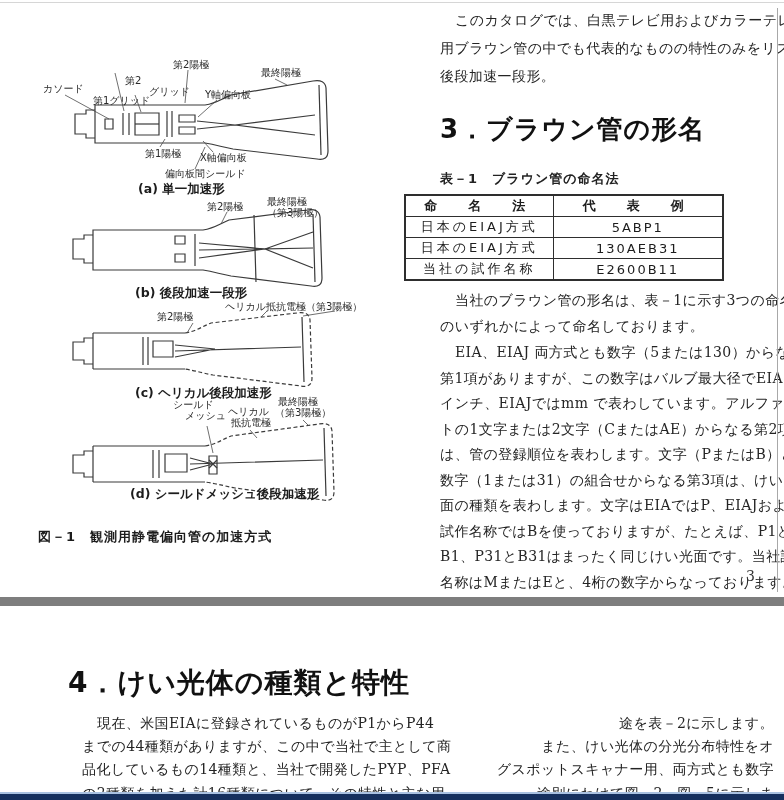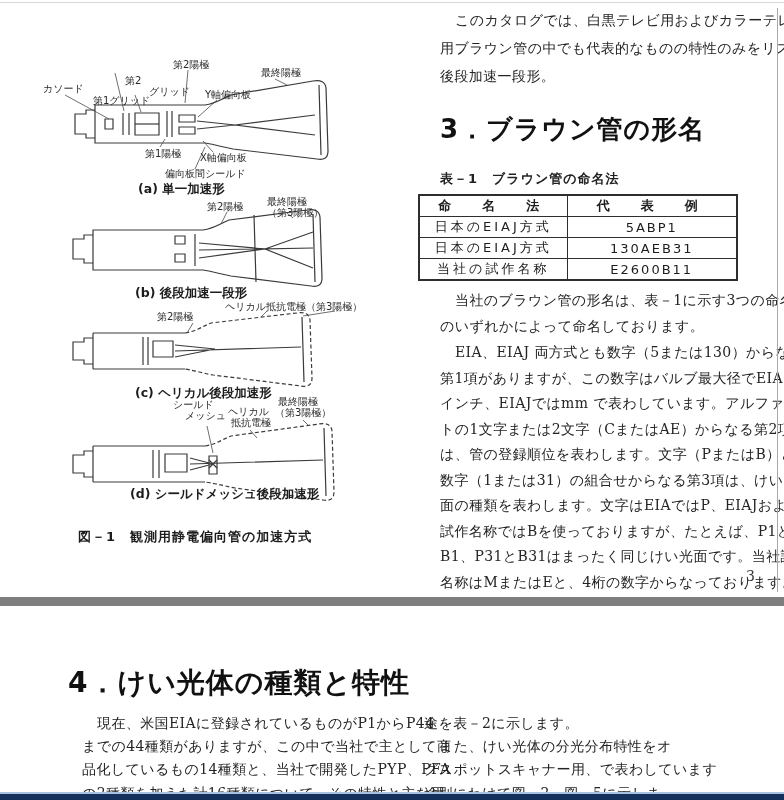--- a/index.html
+++ b/index.html
@@ -7,21 +7,21 @@
        font-family:"DejaVu Serif","Liberation Serif",serif;color:#1f1f1f;}
   .abs{position:absolute;}
   
   .top-hairline{left:0;top:2px;width:784px;height:1px;background:#d6d6d6;}
   .right-hairline{left:777px;top:8px;width:1px;height:584px;background:#a8a8a8;}
   .page-divider{left:0;top:597px;width:784px;height:9px;background:#7e7e7e;}
   .bottom-bar{left:0;top:792px;width:784px;height:8px;background:#16305e;border-top:2px solid #a9c1e1;box-sizing:border-box;}
   
   .page{left:0;width:784px;background:transparent;}
   #page1{top:0;height:597px;}
-  #page2{top:606px;height:186px;}
+  #page2{top:606px;height:186px;text-align:right;}
   
   .col{position:absolute;}
   .tl{white-space:nowrap;font-size:14px;letter-spacing:0.4px;color:#242424;}
   .lh28 .tl{height:28px;line-height:28px;}
   .lh25 .tl{height:25.5px;line-height:25.5px;}
   .lh23 .tl{height:23.2px;line-height:23.2px;}
   .ind{padding-left:15px;}
   
   .h-big{position:absolute;font-family:"DejaVu Sans","Liberation Sans",sans-serif;
          font-weight:bold;font-size:26px;letter-spacing:1px;color:#111;white-space:nowrap;}
@@ -37,21 +37,21 @@
   .ntable .vl{letter-spacing:2px;}
   .pagenum{position:absolute;left:746px;top:568px;font-size:14px;color:#333;}
   
   .diag{position:absolute;}
   .diag svg{position:absolute;left:0;top:0;}
   .dlabel{position:absolute;font-family:"DejaVu Sans","Liberation Sans",sans-serif;
           font-size:10px;color:#2a2a2a;white-space:nowrap;line-height:11px;}
   .dcap{position:absolute;font-family:"DejaVu Sans","Liberation Sans",sans-serif;
         font-size:12.5px;font-weight:bold;color:#1c1c1c;white-space:nowrap;}
   .figcap{position:absolute;left:38px;top:528px;font-family:"DejaVu Sans","Liberation Sans",sans-serif;
-          font-size:13px;font-weight:bold;letter-spacing:1px;color:#1c1c1c;white-space:nowrap;margin-left:40px;}
+          font-size:13px;font-weight:bold;letter-spacing:1px;color:#1c1c1c;white-space:nowrap;}
   path,line,rect{vector-effect:non-scaling-stroke;}
 </style>
 </head>
 <body>
 
 <div class="abs top-hairline"></div>
 
 <div id="page1" class="abs page">
 
   <div class="diag" style="left:35px;top:55px;width:332px;height:145px;">
@@ -176,21 +176,21 @@
   <div class="col lh28" style="left:440px;top:6px;width:340px;">
     <div class="tl ind">このカタログでは、白黒テレビ用およびカラーテレビ</div>
     <div class="tl">用ブラウン管の中でも代表的なものの特性のみをリスト</div>
     <div class="tl">後段加速一段形。</div>
   </div>
 
   <div class="h-big" style="left:440px;top:112px;">3．ブラウン管の形名</div>
 
   <div class="tcap" style="left:440px;top:170px;">表－1　ブラウン管の命名法</div>
 
-  <table class="ntable" style="left:418px;top:194px;width:318px;">
+  <table class="ntable" style="left:404px;top:194px;width:318px;">
     <colgroup>
         <col style="width:148px;">
         <col style="width:170px;">
       </colgroup>
     <tbody>
         <tr>
       <td class="hd">命　名　法</td>
       <td class="hd">代　表　例</td>
     </tr>
     <tr>
@@ -239,18 +239,18 @@
   <div class="col lh23" style="left:82px;top:106px;width:335px;">
     <div class="tl ind">現在、米国EIAに登録されているものがP1からP44</div>
     <div class="tl">までの44種類がありますが、この中で当社で主として商</div>
     <div class="tl">品化しているもの14種類と、当社で開発したPYP、PFA</div>
     <div class="tl">の2種類を加えた計16種類について、その特性と主な用</div>
   </div>
 
   <div class="col lh23" style="left:424px;top:106px;width:350px;">
     <div class="tl">途を表－2に示します。</div>
     <div class="tl ind">また、けい光体の分光分布特性をオ</div>
-    <div class="tl">グスポットスキャナー用、で表わしています</div>
+    <div class="tl">グスポットスキャナー用、両方式とも数字</div>
     <div class="tl">途別にわけて図－2～図－5に示しま</div>
   </div>
 
   <div class="abs bottom-bar" style="top:186px;"></div>
 </div>
 
 </body></html>

